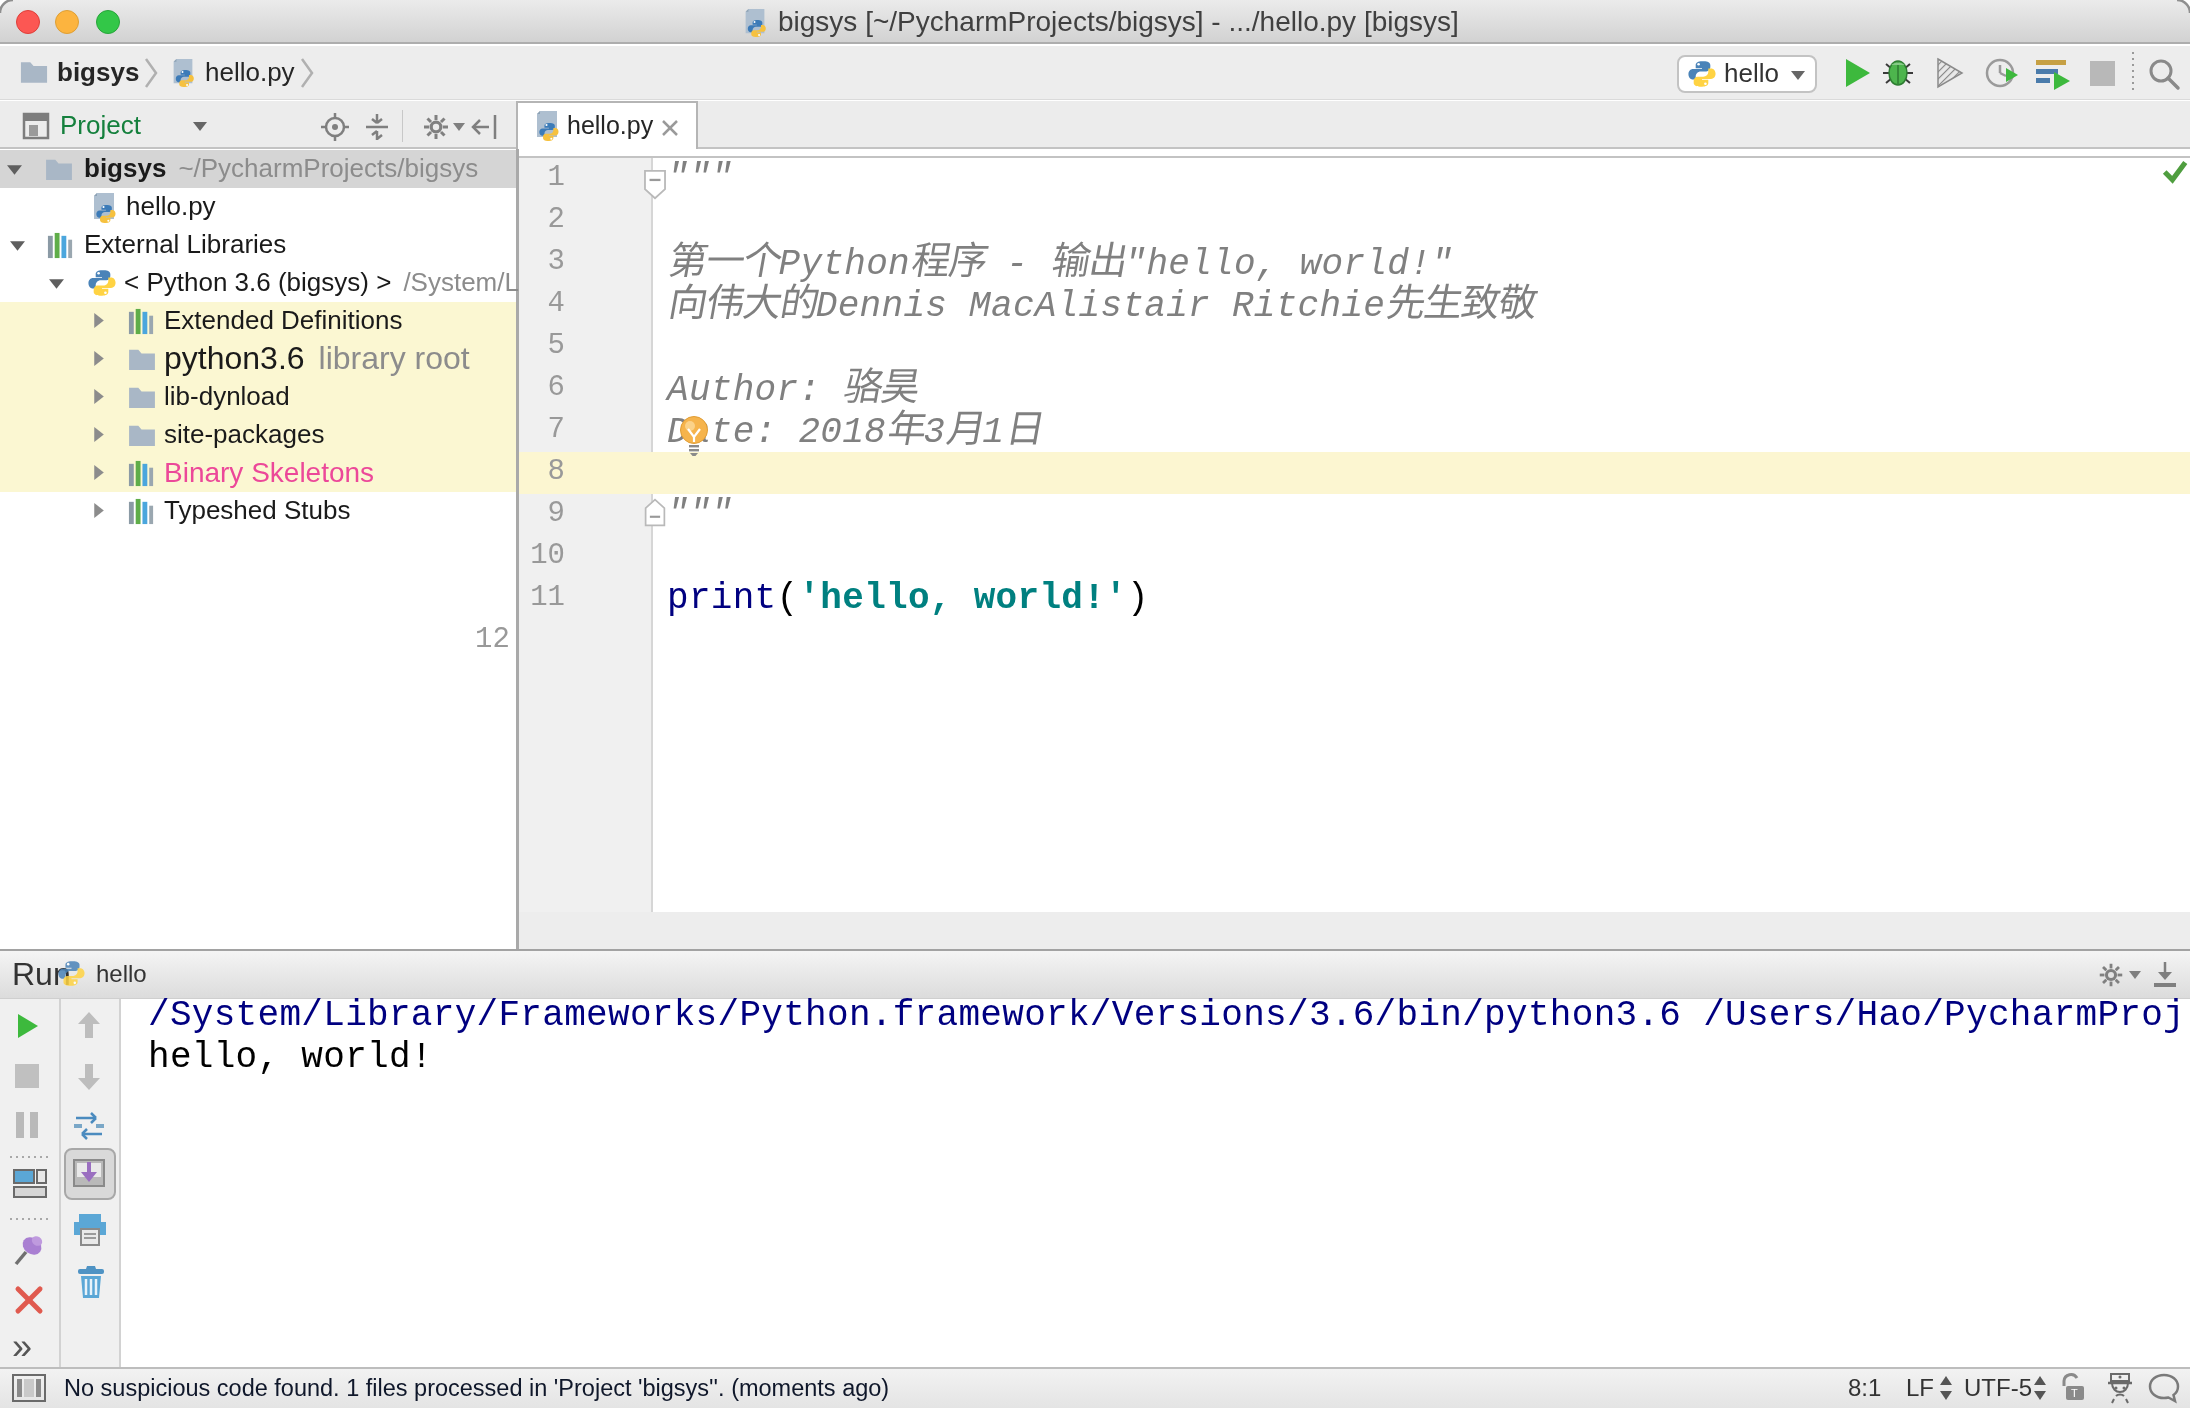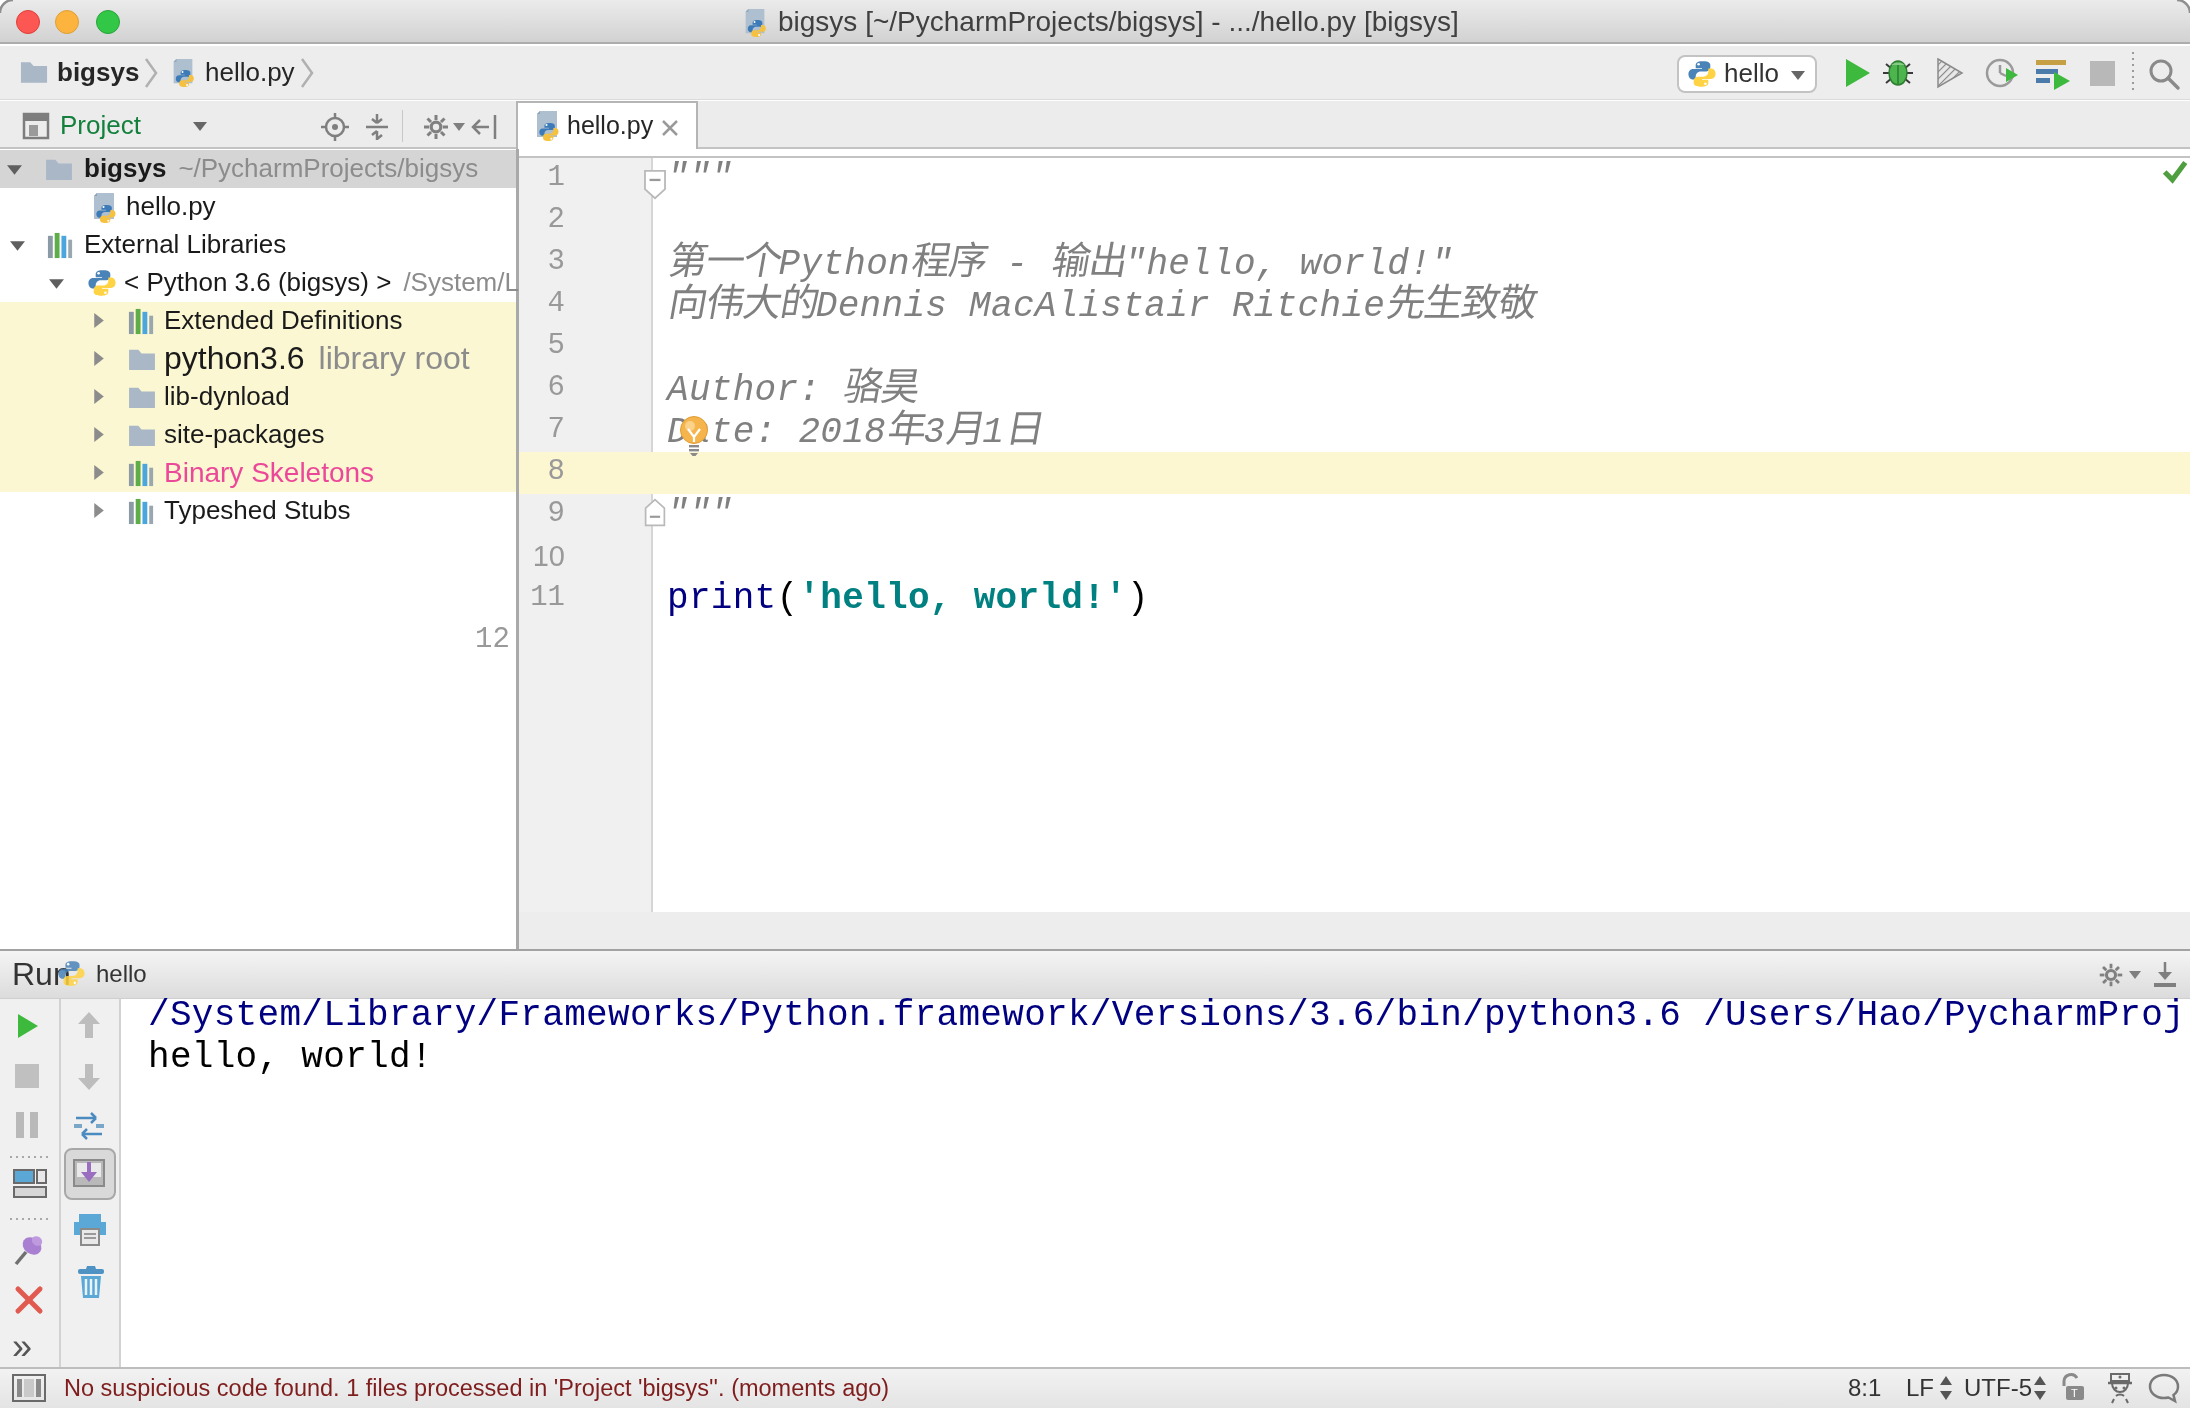--- a/index.html
+++ b/index.html
@@ -285,21 +285,21 @@
 <div class="abs" style="left:519px;top:912px;width:1671px;height:37px;background:#ededed"></div>
 <div class="abs" style="left:475px;top:156.6px;width:90px;height:42px;line-height:42px;text-align:right;font-family:'Liberation Mono',monospace;font-size:29px;color:#999">1</div>
 <div class="abs" style="left:475px;top:198.6px;width:90px;height:42px;line-height:42px;text-align:right;font-family:'Liberation Mono',monospace;font-size:29px;color:#999">2</div>
 <div class="abs" style="left:475px;top:240.6px;width:90px;height:42px;line-height:42px;text-align:right;font-family:'Liberation Mono',monospace;font-size:29px;color:#999">3</div>
 <div class="abs" style="left:475px;top:282.6px;width:90px;height:42px;line-height:42px;text-align:right;font-family:'Liberation Mono',monospace;font-size:29px;color:#999">4</div>
 <div class="abs" style="left:475px;top:324.6px;width:90px;height:42px;line-height:42px;text-align:right;font-family:'Liberation Mono',monospace;font-size:29px;color:#999">5</div>
 <div class="abs" style="left:475px;top:366.6px;width:90px;height:42px;line-height:42px;text-align:right;font-family:'Liberation Mono',monospace;font-size:29px;color:#999">6</div>
 <div class="abs" style="left:475px;top:408.6px;width:90px;height:42px;line-height:42px;text-align:right;font-family:'Liberation Mono',monospace;font-size:29px;color:#999">7</div>
 <div class="abs" style="left:475px;top:450.6px;width:90px;height:42px;line-height:42px;text-align:right;font-family:'Liberation Mono',monospace;font-size:29px;color:#999">8</div>
 <div class="abs" style="left:475px;top:492.6px;width:90px;height:42px;line-height:42px;text-align:right;font-family:'Liberation Mono',monospace;font-size:29px;color:#999">9</div>
-<div class="abs" style="left:475px;top:534.6px;width:90px;height:42px;line-height:42px;text-align:right;font-family:Liberation Sans, sans-serif;font-size:29px;color:#999">10</div>
+<div class="abs" style="left:475px;top:534.6px;width:90px;height:42px;line-height:42px;text-align:right;font-family:Liberation Mono, monospace;font-size:29px;color:#999">10</div>
 <div class="abs" style="left:475px;top:576.6px;width:90px;height:42px;line-height:42px;text-align:right;font-family:'Liberation Mono',monospace;font-size:29px;color:#999">11</div>
 <div class="abs" style="left:475px;top:618.6px;width:90px;height:42px;line-height:42px;text-align:left;font-family:'Liberation Mono',monospace;font-size:29px;color:#999">12</div>
 <svg class="abs" style="left:642px;top:169px" width="26" height="31" viewBox="0 0 26 34">
 <path d="M2 2h22v20l-11 10L2 22z" fill="#fff" stroke="#b9b9b9" stroke-width="2"></path>
 <line x1="7" y1="12" x2="19" y2="12" stroke="#999" stroke-width="2.5"></line>
   </svg>
 <svg class="abs" style="left:642px;top:498px" width="26" height="29" viewBox="0 0 26 34">
 <path d="M2 32h22V12L13 2 2 12z" fill="#fff" stroke="#b9b9b9" stroke-width="2"></path>
 <line x1="7" y1="22" x2="19" y2="22" stroke="#999" stroke-width="2.5"></line>
   </svg>
@@ -466,21 +466,21 @@
 <div style="position:absolute;left:148px;font-family:Liberation Mono,monospace;font-size:36px;letter-spacing:0.3px;white-space:pre;top:47px;height:42px;line-height:42px;color:#000">hello, world!</div>
 </div>
 <div class="abs" style="left:0;top:1367px;width:2190px;height:41px;
 background:linear-gradient(#f2f2f2,#e4e4e4);border-top:2px solid #bdbdbd"></div>
 <svg class="abs" style="left:12px;top:1374px" width="34" height="28" viewBox="0 0 34 28">
 <rect x="1" y="1" width="32" height="26" fill="none" stroke="#6a6a6a" stroke-width="2"></rect>
 <rect x="5" y="5" width="5" height="18" fill="#8a8a8a"></rect>
 <rect x="24" y="5" width="5" height="18" fill="#8a8a8a"></rect>
 <rect x="12" y="5" width="10" height="18" fill="#c9c9c9"></rect>
   </svg>
-<div class="abs" style="left:64px;top:1369px;height:39px;line-height:38px;font-size:23.5px;color:#7f1d1d">No suspicious code found. 1 files processed in 'Project 'bigsys''. (moments ago)</div>
+<div class="abs" style="left:64px;top:1369px;height:39px;line-height:38px;font-size:23.5px;color:#0f172a">No suspicious code found. 1 files processed in 'Project 'bigsys''. (moments ago)</div>
 <div class="abs" style="left:1848px;top:1369px;height:39px;line-height:38px;font-size:24px;color:#333">8:1</div>
 <div class="abs" style="left:1906px;top:1369px;height:39px;line-height:38px;font-size:24px;color:#333">LF</div>
 <svg class="abs" style="left:1938px;top:1375px" width="16" height="26" viewBox="0 0 16 26">
 <path fill="#555" d="M8 1l6 9H2z"></path>
     <path fill="#555" d="M8 25l-6-9h12z"></path>
   </svg>
 <div class="abs" style="left:1964px;top:1369px;height:39px;line-height:38px;font-size:24px;color:#333">UTF-5</div>
 <svg class="abs" style="left:2032px;top:1375px" width="16" height="26" viewBox="0 0 16 26">
 <path fill="#555" d="M8 1l6 9H2z"></path>
     <path fill="#555" d="M8 25l-6-9h12z"></path>

